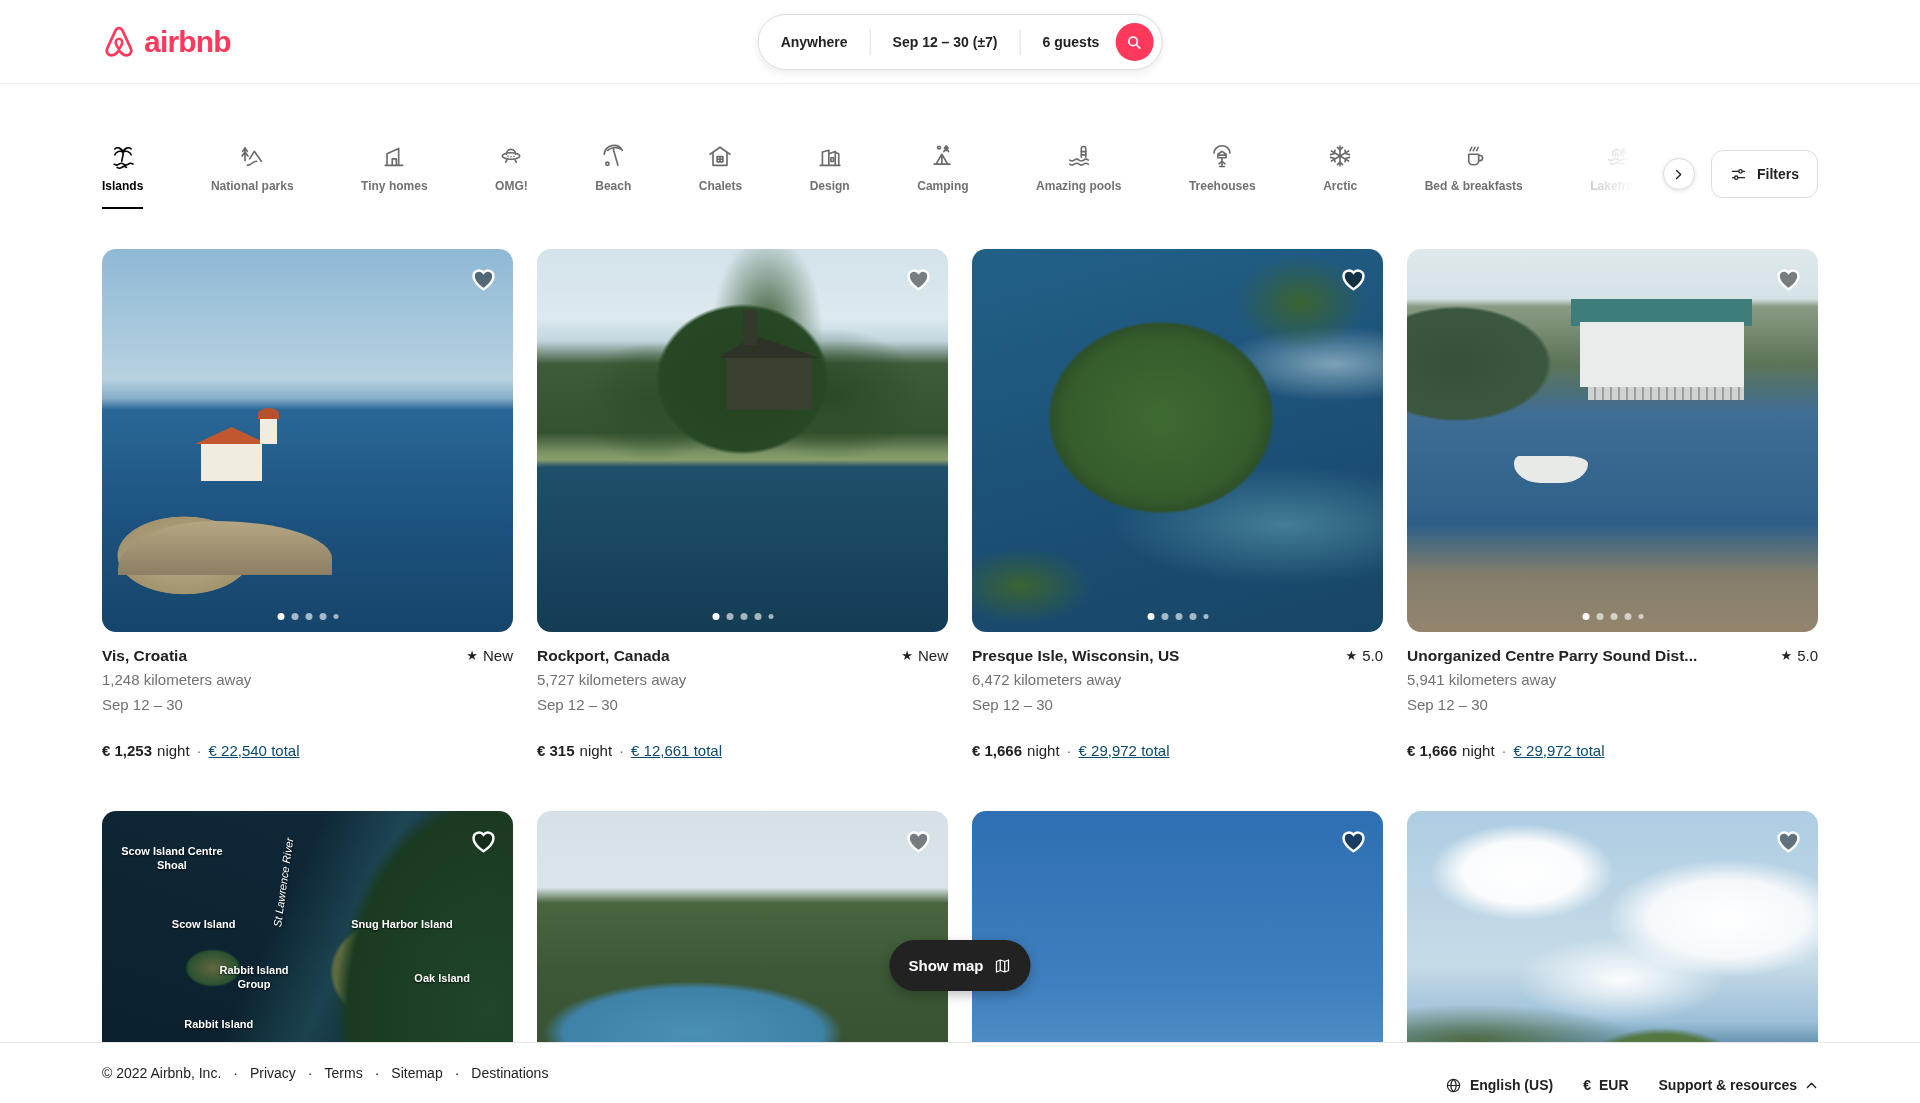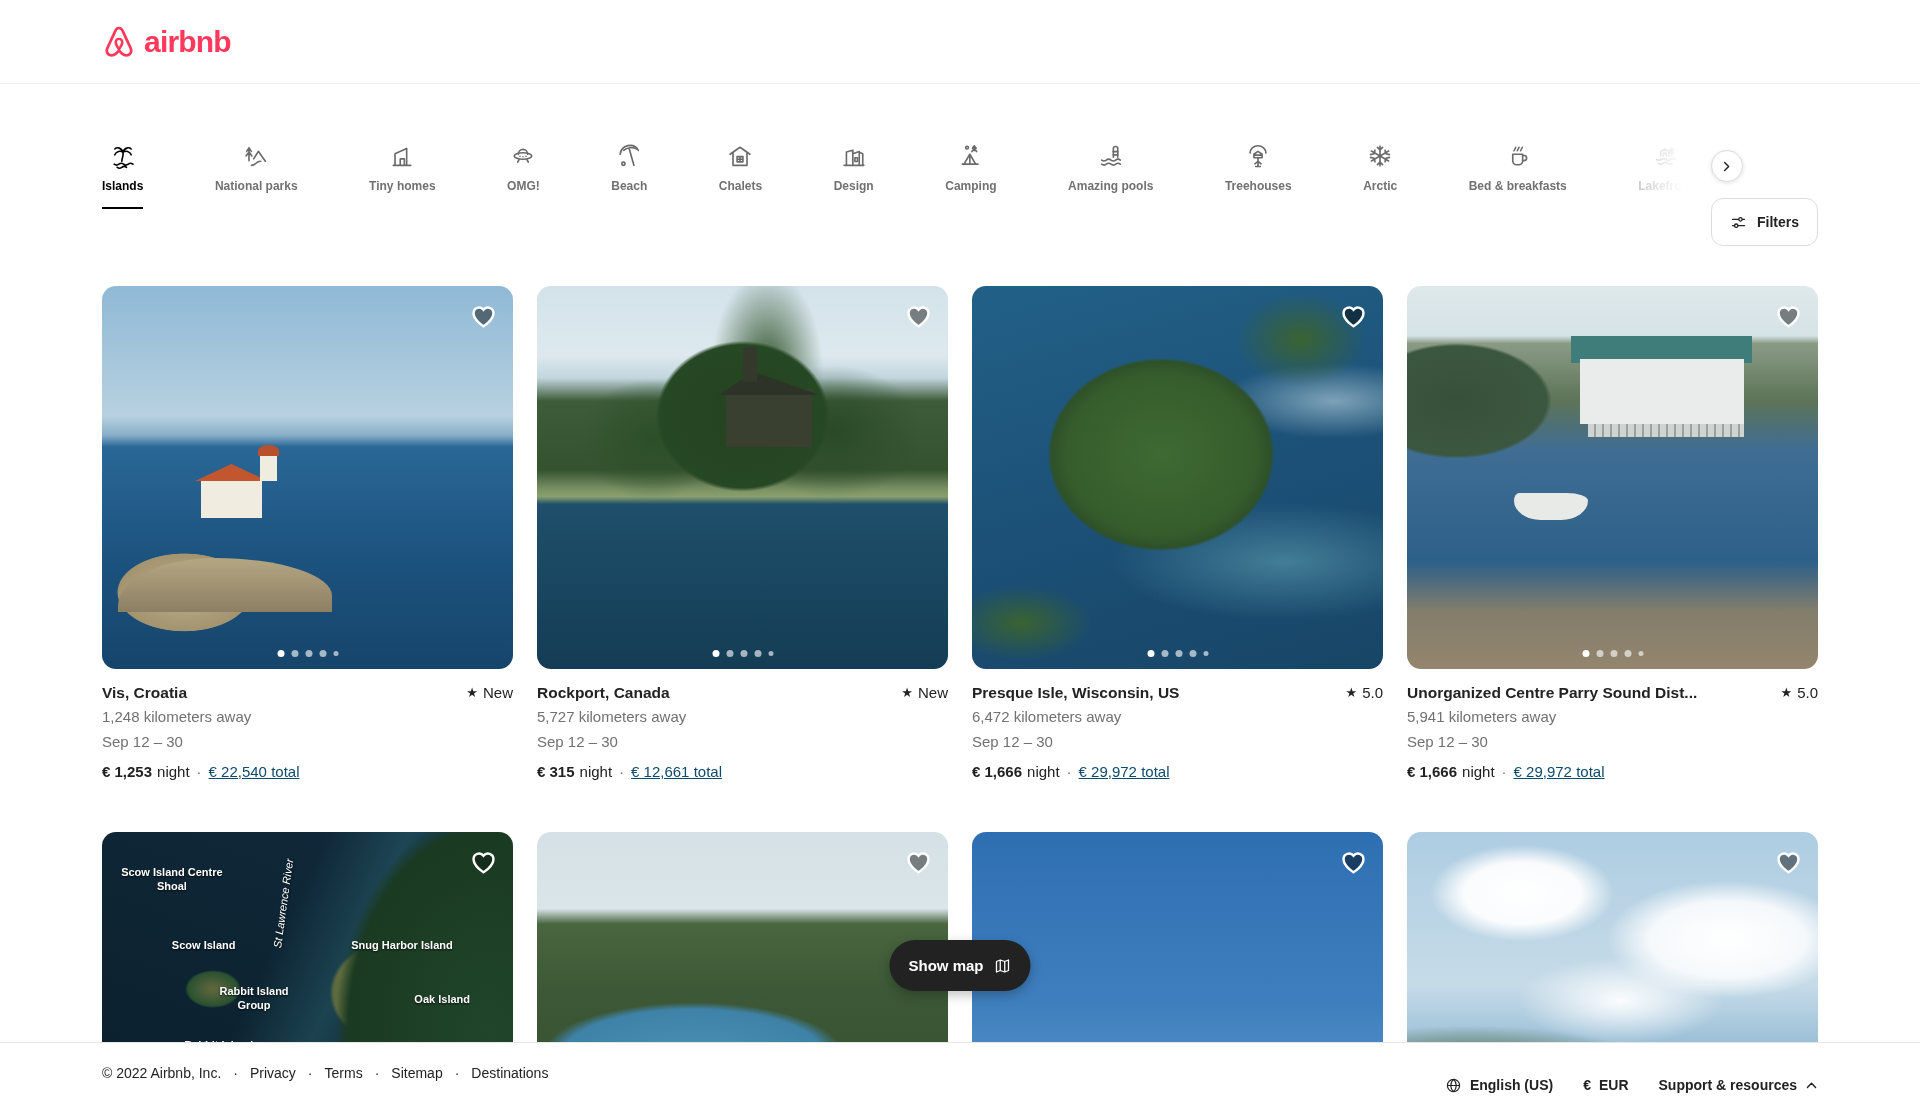--- a/index.html
+++ b/index.html
@@ -39,21 +39,21 @@
   .cat { display:flex; flex-direction:column; align-items:center; gap:9px; padding-bottom:14px;
     color:#717171; font-size:12px; font-weight:600; white-space:nowrap; cursor:pointer;
     border-bottom:2px solid transparent; }
   .cat svg { stroke:#6a6a6a; }
   .cat.active { color:#000; border-bottom-color:#000; }
   .cat.active svg { stroke:#000; }
   .cat.faded { color:#b9b9b9; }
   .cat.faded svg { stroke:#b9b9b9; }
   .cat-fade { position:absolute; right:0; top:0; bottom:0; width:70px;
     background:linear-gradient(90deg, rgba(255,255,255,0) 0%, #fff 85%); pointer-events:none; }
-  .cat-controls { display:flex; align-items:flex-start; gap:16px; margin-top:8px;flex-direction:column; }
+  .cat-controls { display:flex; align-items:center; gap:16px; margin-top:8px; }
   .chev-btn { width:32px; height:32px; border-radius:50%; border:1px solid #ddd; background:#fff;
     box-shadow:0 1px 4px rgba(0,0,0,.12); display:flex; align-items:center; justify-content:center; cursor:pointer; }
   .filters-btn { height:48px; border:1px solid #ddd; border-radius:12px; background:#fff;
     display:flex; align-items:center; gap:10px; padding:0 18px; font-size:14px; font-weight:600;
     cursor:pointer; color:#222; }
 
   
   .grid { margin:40px 102px 0; display:grid; grid-template-columns:repeat(4,1fr); gap:52px 24px; }
   .card { cursor:pointer; }
   .card-img { position:relative; height:383px; border-radius:14px; overflow:hidden; }
@@ -64,21 +64,21 @@
   .pdot.on { background:#fff; }
   .pdot.sm { width:5px; height:5px; }
 
   .card-body { margin-top:15px; }
   .trow { display:flex; align-items:flex-start; gap:10px; }
   .ctitle { flex:1; font-size:15.5px; font-weight:600; white-space:nowrap; overflow:hidden;
     text-overflow:ellipsis; }
   .rating { flex-shrink:0; font-size:15px; display:flex; align-items:center; gap:5px; }
   .star { font-size:13px; }
   .meta { font-size:15px; color:#717171; margin-top:5px; line-height:1.3; }
-  .price { margin-top:12px; font-size:15px; display:flex; align-items:baseline; gap:5px; }
+  .price { margin-top:28px; font-size:15px; display:flex; align-items:baseline; gap:5px; }
   .price b { font-weight:700; }
   .psep { color:#717171; padding:0 2px; }
   .total { color:#0c4a6e; text-decoration:underline; cursor:pointer; }
 
   
   .img-1 { background:
     radial-gradient(120px 70px at 20% 80%, #bdae8d 0%, #a3946f 55%, rgba(0,0,0,0) 56%),
     linear-gradient(180deg,#8fb9d6 0%, #b7d1e0 34%, #86aec9 39%, #2a6796 42%, #1c527e 72%, #16456b 100%); }
   .lh-base { position:absolute; left:4%; bottom:15%; width:52%; height:14%;
     background:linear-gradient(180deg,#b5a683 0%, #8d7f63 100%); border-radius:45% 55% 8% 0/90% 70% 0 0; }
@@ -173,20 +173,33 @@
 <body>
 
 <div class="header">
   <div class="logo">
     <svg viewBox="0 0 32 32" width="34" height="36">
         <path fill="#FF385C" fill-rule="evenodd" d="M16 1.7c2 0 3.5 1 4.6 3.3l7.4 15.9c.5 1.1.8 2.1.8 3.1 0 3.4-2.6 5.8-5.8 5.8-2.3 0-4.5-1.3-7-4-2.5 2.7-4.7 4-7 4-3.2 0-5.8-2.4-5.8-5.8 0-1 .3-2 .8-3.1L11.4 5c1.1-2.3 2.6-3.3 4.6-3.3zm0 2.6c-1 0-1.7.5-2.4 2L6.3 22c-.4.8-.5 1.4-.5 2 0 1.9 1.4 3.2 3.2 3.2 1.7 0 3.5-1.2 5.9-4-2-2.6-3.2-4.9-3.2-6.9 0-2.5 1.8-4.4 4.3-4.4s4.3 1.9 4.3 4.4c0 2-1.2 4.3-3.2 6.9 2.4 2.8 4.2 4 5.9 4 1.8 0 3.2-1.3 3.2-3.2 0-.6-.1-1.2-.5-2L18.4 6.3c-.7-1.5-1.4-2-2.4-2zm0 9.9c-1.1 0-1.8.8-1.8 2 0 1.2.8 2.9 1.8 4.4 1-1.5 1.8-3.2 1.8-4.4 0-1.2-.7-2-1.8-2z"></path>
       </svg>
     <span class="logo-word">airbnb</span>
   </div>
 
+  <div class="searchbar">
+    <div class="seg">Anywhere</div>
+    <div class="sdiv"></div>
+    <div class="seg">Sep 12 – 30 (±7)</div>
+    <div class="sdiv"></div>
+    <div class="seg guests">6 guests</div>
+    <button class="search-btn">
+      <svg viewBox="0 0 24 24" width="17" height="17" fill="none" stroke="#fff" stroke-width="2.4" stroke-linecap="round">
+          <circle cx="10.5" cy="10.5" r="6"></circle>
+          <path d="M15.2 15.2 20 20"></path>
+        </svg>
+    </button>
+  </div>
 
 </div>
 
 <div class="cats">
   <div class="cat-list">
 
     <div class="cat active">
       <svg viewBox="0 0 24 24" width="28" height="28" fill="none" stroke-width="1.4" stroke-linecap="round" stroke-linejoin="round">
           <path d="M12 9C11 5 7 4 5 6M12 9c1-4 5-5 7-3M12 9c-2-2-6-1-7 2M12 9c2-2 6-1 7 2M12 9c.6 3-1 5-1 7.5"></path>
           <path d="M4.5 19c1.3 1 2.7 1 4 0s2.7-1 4 0 2.7 1 4 0 2.7-1 4 0M7 21.7c1.3 1 2.7 1 4 0s2.7-1 4 0"></path>

